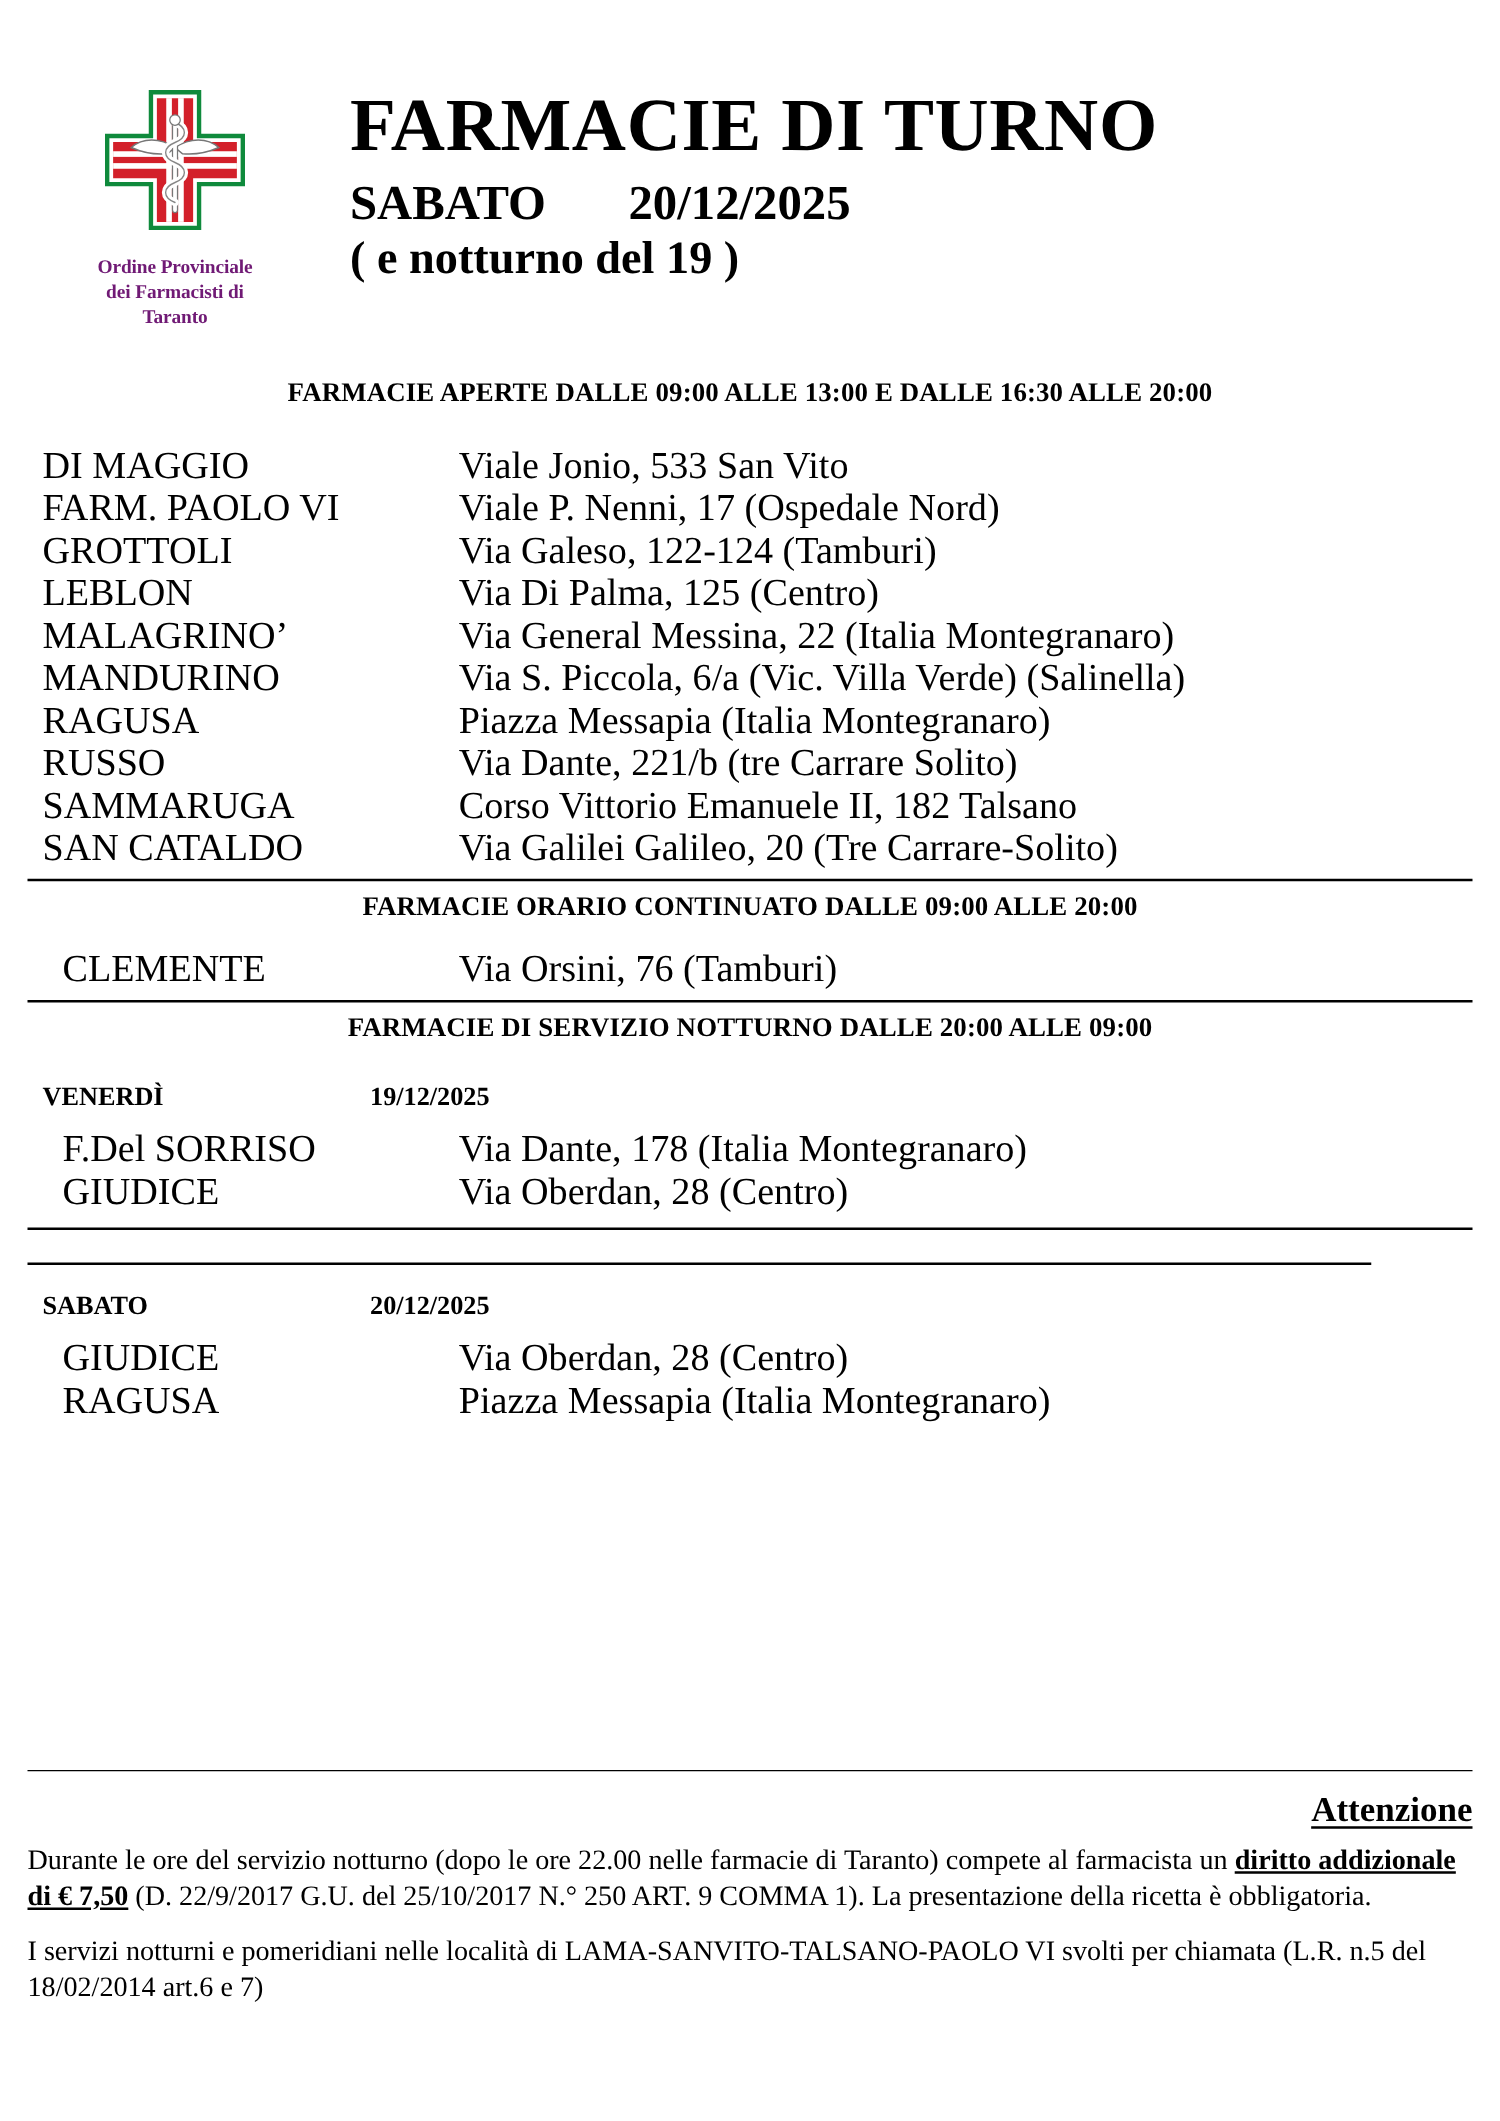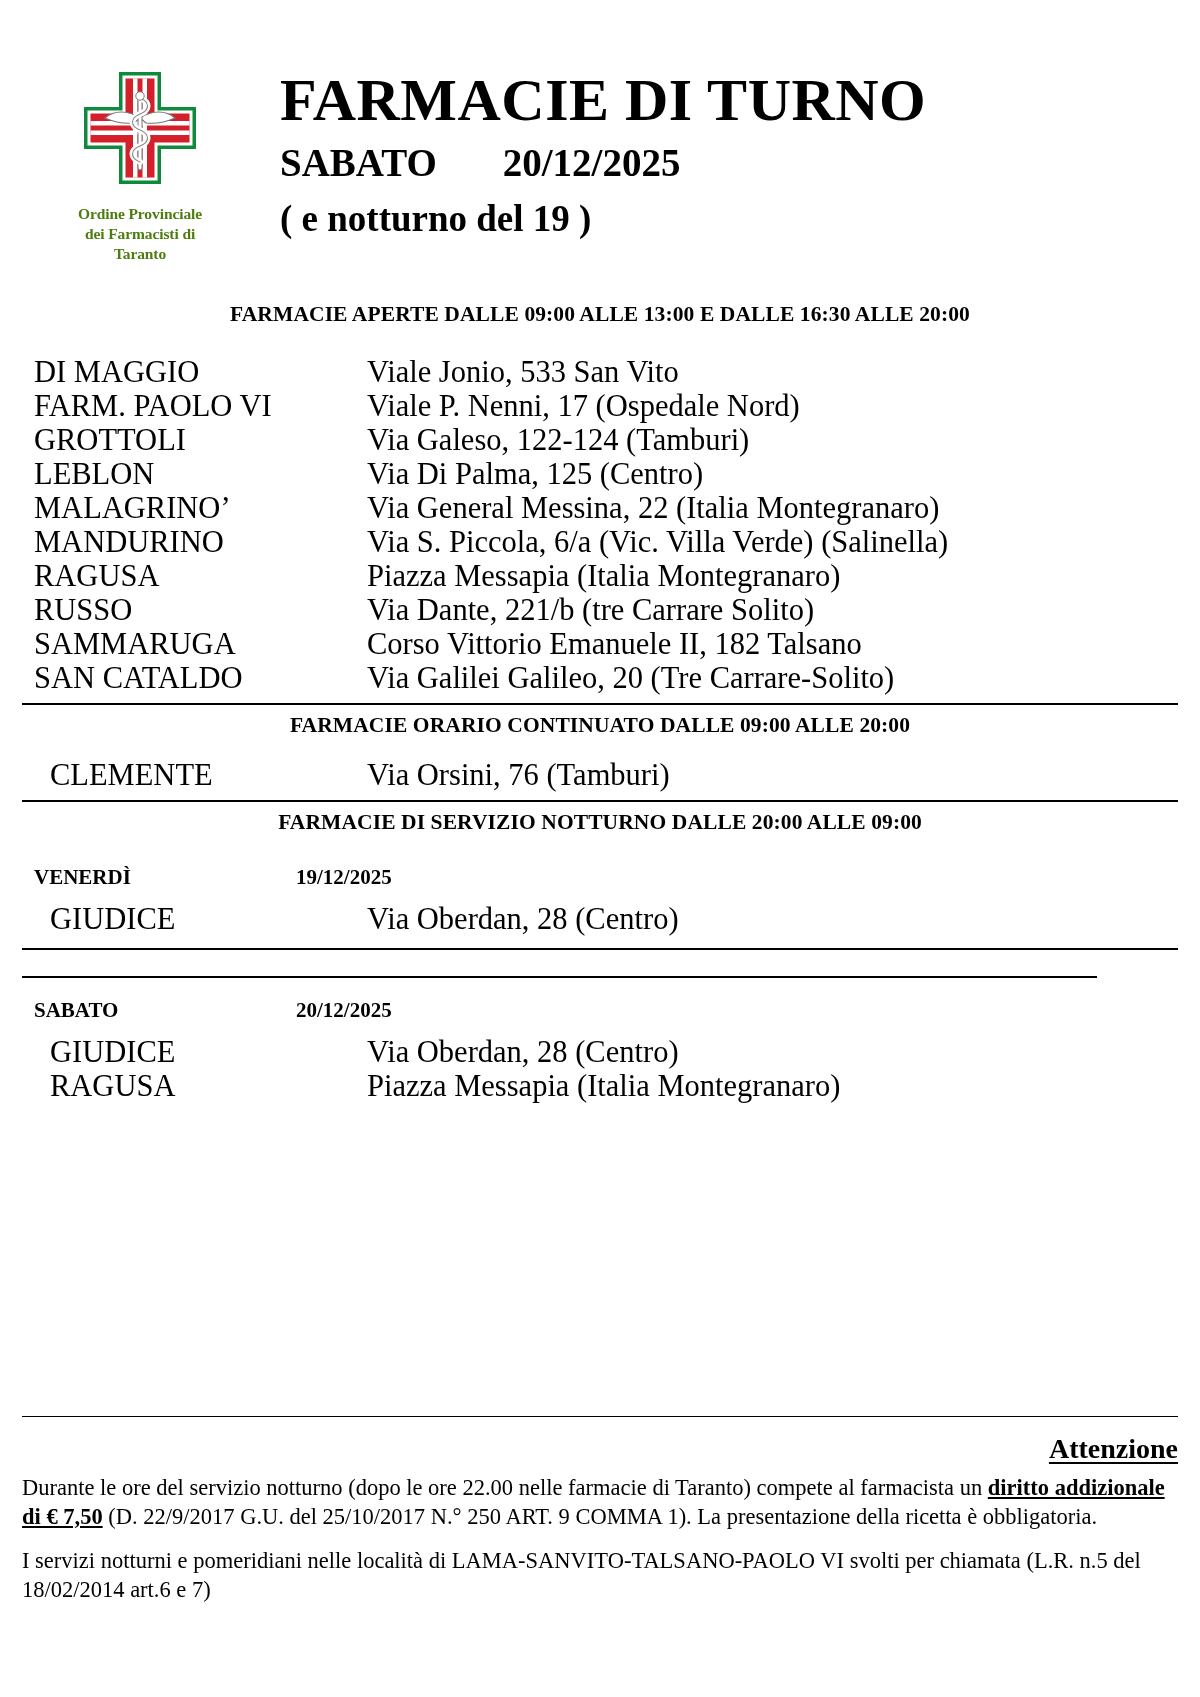--- a/index.html
+++ b/index.html
@@ -42,21 +42,21 @@
     height: 124px;
     margin: 0 auto;
     position: relative;
   }
   .logo-caption {
     margin-top: 14px;
     font-family: "Liberation Serif", "DejaVu Serif", serif;
     font-weight: bold;
     font-size: 15.5px;
     line-height: 1.30;
-    color: #4d7c0f;
+    color: #701a75;
     letter-spacing: -0.1px;
   }
 
   .title-block {
     position: absolute;
     left: 258px;
     top: 70px;
     width: 910px;
   }
   .main-title {
@@ -70,21 +70,21 @@
   .sub-row {
     margin-top: 10px;
     font-weight: bold;
     font-size: 39px;
     line-height: 1.12;
     white-space: nowrap;
   }
   .sub-row .day { display: inline-block; }
   .sub-row .date { display: inline-block; margin-left: 66px; }
   .sub-note {
-    margin-top: 13px;
+    margin-top: 1px;
     font-weight: bold;
     font-size: 37px;
     line-height: 1.12;
     white-space: nowrap;
   }
 
   
   .band {
     text-align: center;
     font-family: "Liberation Serif", "DejaVu Serif", serif;
@@ -319,20 +319,24 @@
 
   <div class="daterow">
     <span class="dlabel">VENERDÌ</span><span class="dvalue">19/12/2025</span>
   </div>
 
   <div class="sp-12"></div>
 
   <table class="list night-list">
     <tbody>
       <tr>
+        <td class="name">F.Del SORRISO</td>
+        <td class="addr">Via Dante, 178 (Italia Montegranaro)</td>
+      </tr>
+      <tr>
         <td class="name">GIUDICE</td>
         <td class="addr">Via Oberdan, 28 (Centro)</td>
       </tr>
     </tbody>
   </table>
 
   <div class="sp-12"></div>
   <hr class="rule">
   <div class="sp-26"></div>
   <hr class="rule-short">

